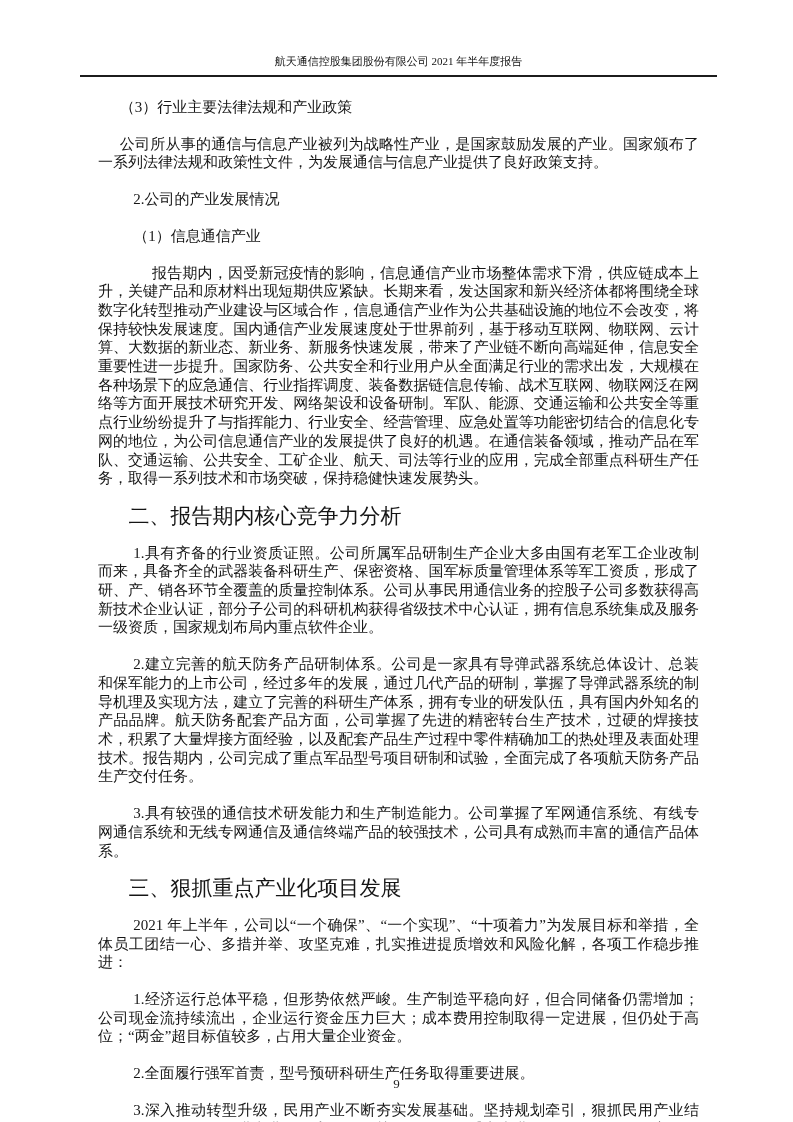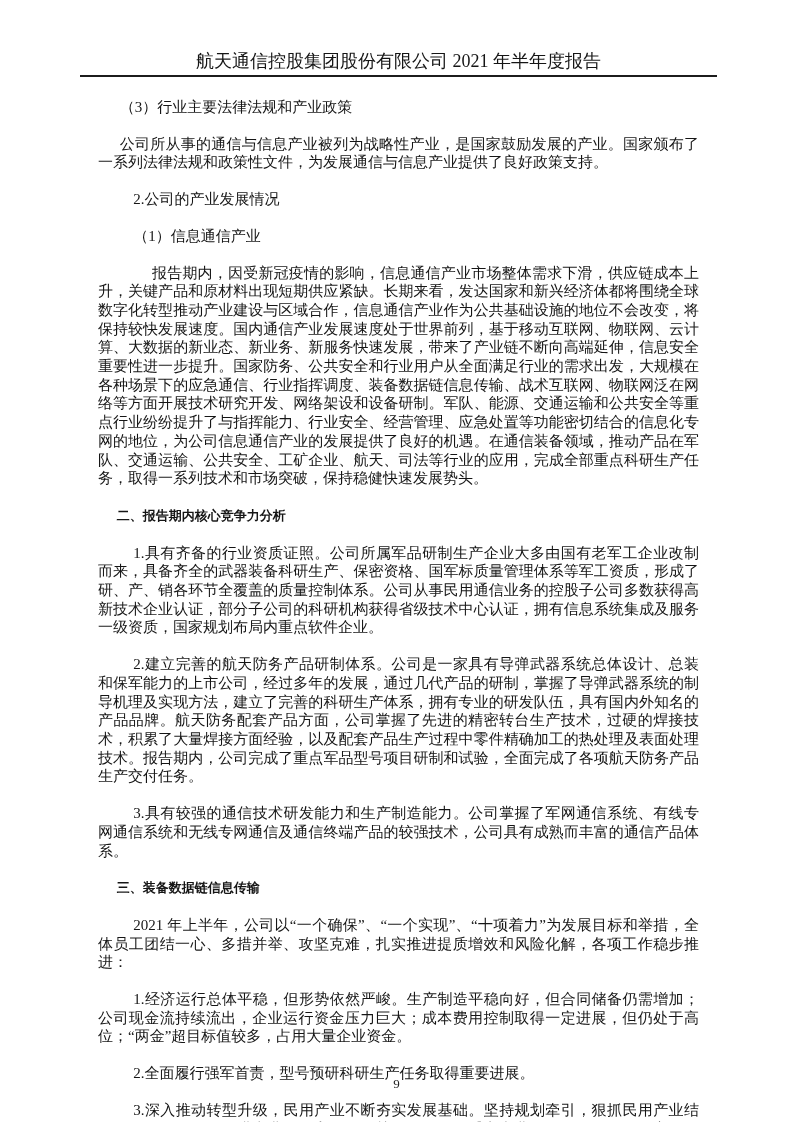--- a/index.html
+++ b/index.html
@@ -13,42 +13,42 @@
     height: 1122px;
     box-sizing: border-box;
     background: #ffffff;
     color: #151515;
     font-family: "Liberation Serif", "DejaVu Serif", serif;
     padding: 53px 76px 0 80px;
     overflow: hidden;
   }
   .doc-header {
     text-align: center;
-    font-size: 18px;
+    font-size: 11px;
     line-height: 16px;
     padding-bottom: 6px;
     border-bottom: 2px solid #1c1c1c;
     margin-bottom: 21px;
     white-space: nowrap;
   }
   .doc-body {
     font-size: 15px;
     line-height: 18.7px;
     text-align: justify;
   }
   .doc-body p {
     margin: 18px;
     padding: 0;
   }
   .i-sm { text-indent: 1.45em; }
   .i-md { text-indent: 2.35em; font-family: Liberation Serif, serif; }
   .i-lg { text-indent: 3.6em; }
   .heading {
-    font-weight: bold;
-    font-size: 13px;
+    font-weight: normal;
+    font-size: 21px;
     text-indent: 1.45em;
     margin-top: 19px !important;
   }
   .applicability {
     text-indent: 1.7em;
   }
   .page-number {
     position: absolute;
     left: 0;
     right: 0;
@@ -70,21 +70,21 @@
   <div class="doc-body">
     <p class="i-sm">（3）行业主要法律法规和产业政策</p>
     <p class="i-sm">公司所从事的通信与信息产业被列为战略性产业，是国家鼓励发展的产业。国家颁布了一系列法律法规和政策性文件，为发展通信与信息产业提供了良好政策支持。</p>
     <p class="i-md">2.公司的产业发展情况</p>
     <p class="i-md">（1）信息通信产业</p>
     <p class="i-lg">报告期内，因受新冠疫情的影响，信息通信产业市场整体需求下滑，供应链成本上升，关键产品和原材料出现短期供应紧缺。长期来看，发达国家和新兴经济体都将围绕全球数字化转型推动产业建设与区域合作，信息通信产业作为公共基础设施的地位不会改变，将保持较快发展速度。国内通信产业发展速度处于世界前列，基于移动互联网、物联网、云计算、大数据的新业态、新业务、新服务快速发展，带来了产业链不断向高端延伸，信息安全重要性进一步提升。国家防务、公共安全和行业用户从全面满足行业的需求出发，大规模在各种场景下的应急通信、行业指挥调度、装备数据链信息传输、战术互联网、物联网泛在网络等方面开展技术研究开发、网络架设和设备研制。军队、能源、交通运输和公共安全等重点行业纷纷提升了与指挥能力、行业安全、经营管理、应急处置等功能密切结合的信息化专网的地位，为公司信息通信产业的发展提供了良好的机遇。在通信装备领域，推动产品在军队、交通运输、公共安全、工矿企业、航天、司法等行业的应用，完成全部重点科研生产任务，取得一系列技术和市场突破，保持稳健快速发展势头。</p>
     <p class="heading">二、报告期内核心竞争力分析</p>
     <p class="i-md">1.具有齐备的行业资质证照。公司所属军品研制生产企业大多由国有老军工企业改制而来，具备齐全的武器装备科研生产、保密资格、国军标质量管理体系等军工资质，形成了研、产、销各环节全覆盖的质量控制体系。公司从事民用通信业务的控股子公司多数获得高新技术企业认证，部分子公司的科研机构获得省级技术中心认证，拥有信息系统集成及服务一级资质，国家规划布局内重点软件企业。</p>
     <p class="i-md">2.建立完善的航天防务产品研制体系。公司是一家具有导弹武器系统总体设计、总装和保军能力的上市公司，经过多年的发展，通过几代产品的研制，掌握了导弹武器系统的制导机理及实现方法，建立了完善的科研生产体系，拥有专业的研发队伍，具有国内外知名的产品品牌。航天防务配套产品方面，公司掌握了先进的精密转台生产技术，过硬的焊接技术，积累了大量焊接方面经验，以及配套产品生产过程中零件精确加工的热处理及表面处理技术。报告期内，公司完成了重点军品型号项目研制和试验，全面完成了各项航天防务产品生产交付任务。</p>
     <p class="i-md">3.具有较强的通信技术研发能力和生产制造能力。公司掌握了军网通信系统、有线专网通信系统和无线专网通信及通信终端产品的较强技术，公司具有成熟而丰富的通信产品体系。</p>
-    <p class="heading">三、装备数据链信息传输</p>
+    <p class="heading">三、狠抓重点产业化项目发展</p>
     <p class="i-md">2021 年上半年，公司以“一个确保”、“一个实现”、“十项着力”为发展目标和举措，全体员工团结一心、多措并举、攻坚克难，扎实推进提质增效和风险化解，各项工作稳步推进：</p>
     <p class="i-md">1.经济运行总体平稳，但形势依然严峻。生产制造平稳向好，但合同储备仍需增加；公司现金流持续流出，企业运行资金压力巨大；成本费用控制取得一定进展，但仍处于高位；“两金”超目标值较多，占用大量企业资金。</p>
     <p class="i-md">2.全面履行强军首责，型号预研科研生产任务取得重要进展。</p>
     <p class="i-md">3.深入推动转型升级，民用产业不断夯实发展基础。坚持规划牵引，狠抓民用产业结构优化调整；积极推进产业论证和项目攻关论证，狠抓重点产业化项目发展；狠抓市场开拓，所属单位在市场端和项目端取得良好成果。</p>
   </div>
 
   <div class="page-number">9</div>
 
 </div>
 

